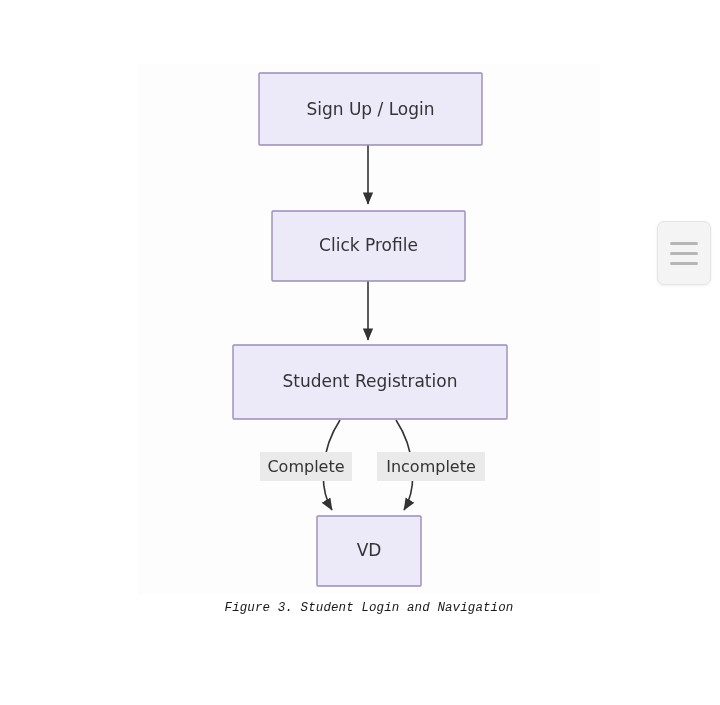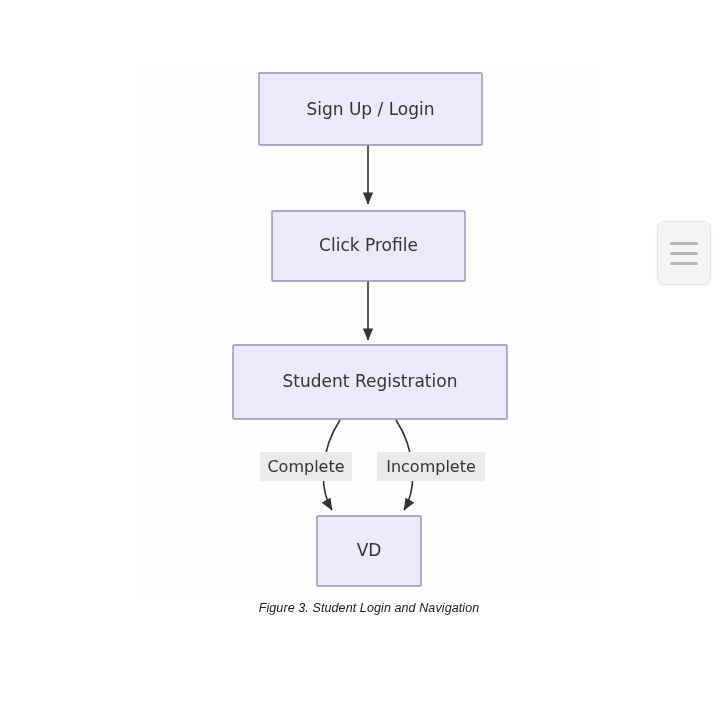--- a/index.html
+++ b/index.html
@@ -64,21 +64,21 @@
     dominant-baseline: middle;
   }
 
   
   #figure-caption {
     position: absolute;
     left: 138px;
     top: 601px;
     width: 462px;
     text-align: center;
-    font-family: Liberation Sans, sans-serif;
+    font-family: Liberation Mono, monospace;
     font-style: italic;
     font-size: 12.5px;
     color: #1a1a1a;
     letter-spacing: 0.1px;
   }
 
   
   #side-menu-button {
     position: absolute;
     left: 657px;

